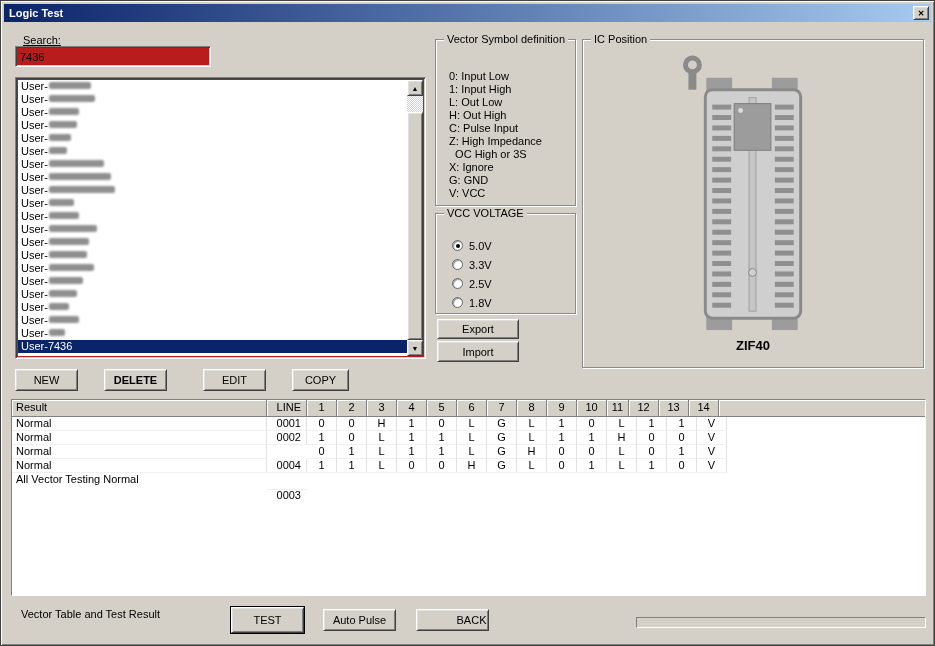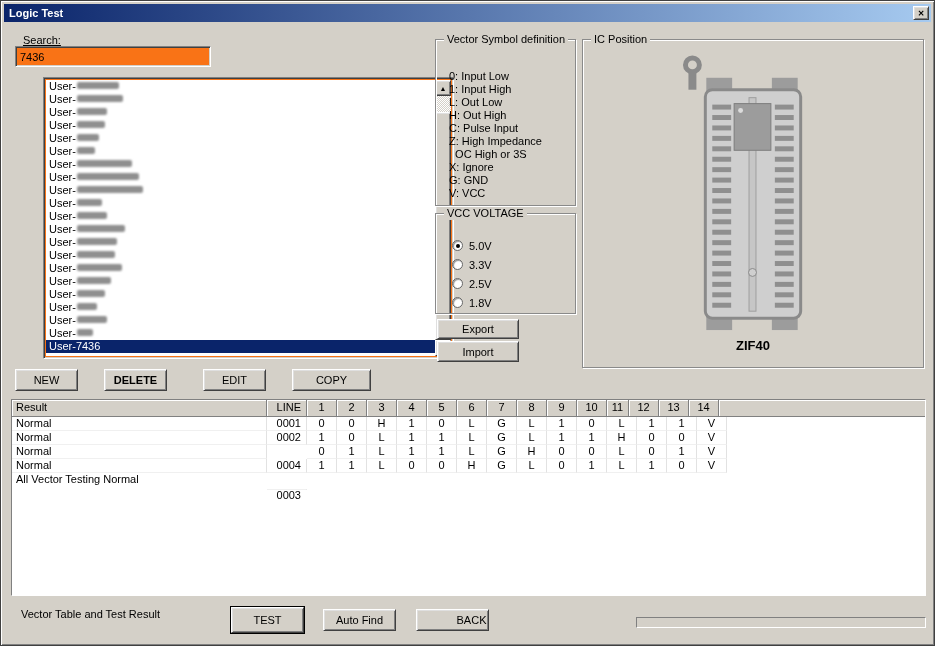--- a/index.html
+++ b/index.html
@@ -20,52 +20,52 @@
     box-shadow:inset 1px 1px 0 #dfdfdf, inset -1px -1px 0 #808080;
     display:flex;align-items:center;justify-content:center;
     font-size:8px;font-weight:bold;color:#000;padding:0;font-family:"Liberation Sans",sans-serif;}
   
   .btn{position:absolute;background:#d4d0c8;border:1px solid;
     border-color:#ffffff #404040 #404040 #ffffff;
     box-shadow:inset 1px 1px 0 #dfdfdf, inset -1px -1px 0 #808080;
     font:11px "Liberation Sans",sans-serif;display:flex;align-items:center;justify-content:center;
     padding:0;cursor:default;}
   .btn-default{box-shadow:inset 1px 1px 0 #dfdfdf, inset -1px -1px 0 #808080, 0 0 0 1px #000;}
-  .sunken{background:#f97316;border:1px solid;border-color:#808080 #ffffff #ffffff #808080;
+  .sunken{background:#b91c1c;border:1px solid;border-color:#808080 #ffffff #ffffff #808080;
     box-shadow:inset 1px 1px 0 #404040, inset -1px -1px 0 #d4d0c8;}
   .group{position:absolute;border:1px solid #8a8a8a;
     box-shadow:1px 1px 0 #ffffff, inset 1px 1px 0 #ffffff;}
   .group-title{position:absolute;top:-7px;left:8px;background:#d4d0c8;padding:0 3px;line-height:13px;}
   
   .search-label{position:absolute;left:22px;top:33px;text-decoration:underline;}
   .search-input{position:absolute;left:14px;top:45px;width:196px;height:21px;
     font:11px "Liberation Sans",sans-serif;padding:2px 4px;outline:none;}
   
-  .list{position:absolute;left:14px;top:76px;width:411px;height:282px;margin-left:28px;}
+  .list{position:absolute;left:14px;top:76px;width:411px;height:282px;}
   .list-items{position:absolute;left:2px;top:2px;right:18px;bottom:2px;overflow:hidden;background:#fff;}
   .list-item{height:13px;line-height:13px;padding-left:3px;white-space:nowrap;}
   .list-item.selected{background:#0a246a;color:#fff;}
   .blur-bar{display:inline-block;height:7px;background:#8f8f8f;border-radius:2px;
     filter:blur(1.3px);vertical-align:1px;margin-left:1px;}
   .scrollbar{position:absolute;top:2px;right:2px;bottom:2px;width:16px;}
   .sb-btn{position:absolute;left:0;width:16px;height:16px;background:#d4d0c8;
     border:1px solid;border-color:#ffffff #404040 #404040 #ffffff;
     box-shadow:inset 1px 1px 0 #dfdfdf, inset -1px -1px 0 #808080;
     display:flex;align-items:center;justify-content:center;font-size:7px;color:#000;}
   .sb-btn.up{top:0;}.sb-btn.down{bottom:0;}
   .sb-track{position:absolute;left:0;top:16px;bottom:16px;width:16px;
     background:repeating-conic-gradient(#ffffff 0% 25%, #d4d0c8 0% 50%) 0 0 / 2px 2px;}
   .sb-thumb{position:absolute;left:0;bottom:16px;width:16px;height:228px;background:#d4d0c8;
     border:1px solid;border-color:#ffffff #404040 #404040 #ffffff;
     box-shadow:inset 1px 1px 0 #dfdfdf, inset -1px -1px 0 #808080;}
   
   .btn-new{left:14px;top:368px;width:63px;height:22px;}
   .btn-delete{left:103px;top:368px;width:63px;height:22px;font-weight:bold;}
   .btn-edit{left:202px;top:368px;width:63px;height:22px;}
-  .btn-copy{left:291px;top:368px;width:79px;height:22px;}
+  .btn-copy{left:291px;top:368px;width:57px;height:22px;}
   
   .group-vector{left:434px;top:38px;width:141px;height:167px;}
   .vs-lines{position:absolute;left:13px;top:30px;line-height:13px;white-space:pre;}
   
   .group-vcc{left:434px;top:212px;width:141px;height:101px;}
   .vcc-options{position:absolute;left:16px;top:22px;}
   .radio-row{display:flex;align-items:center;gap:6px;height:19px;}
   .radio{width:11px;height:11px;border-radius:50%;background:#fff;border:1px solid #666;
     box-shadow:inset 1px 1px 1px rgba(64,64,64,.55);position:relative;flex:0 0 auto;}
   .radio.checked::after{content:"";position:absolute;inset:0;margin:auto;width:4px;height:4px;
@@ -346,17 +346,17 @@
           <div class="td center" style="width: 30px;">1</div>
           <div class="td center" style="width: 30px;">0</div>
           <div class="td center" style="width: 30px;">V</div>
         </div>
       </div>
     <div class="summary-row">All Vector Testing Normal</div>
   </div>
 
   <div class="footer-label">Vector Table and Test Result</div>
   <button class="btn btn-default btn-test">TEST</button>
-  <button class="btn btn-autofind">Auto Find</button>
+  <button class="btn btn-autofind">Auto Pulse</button>
   <button class="btn btn-back">BACK</button>
   <div class="progress"></div>
 
 </div>
 
 </body></html>

